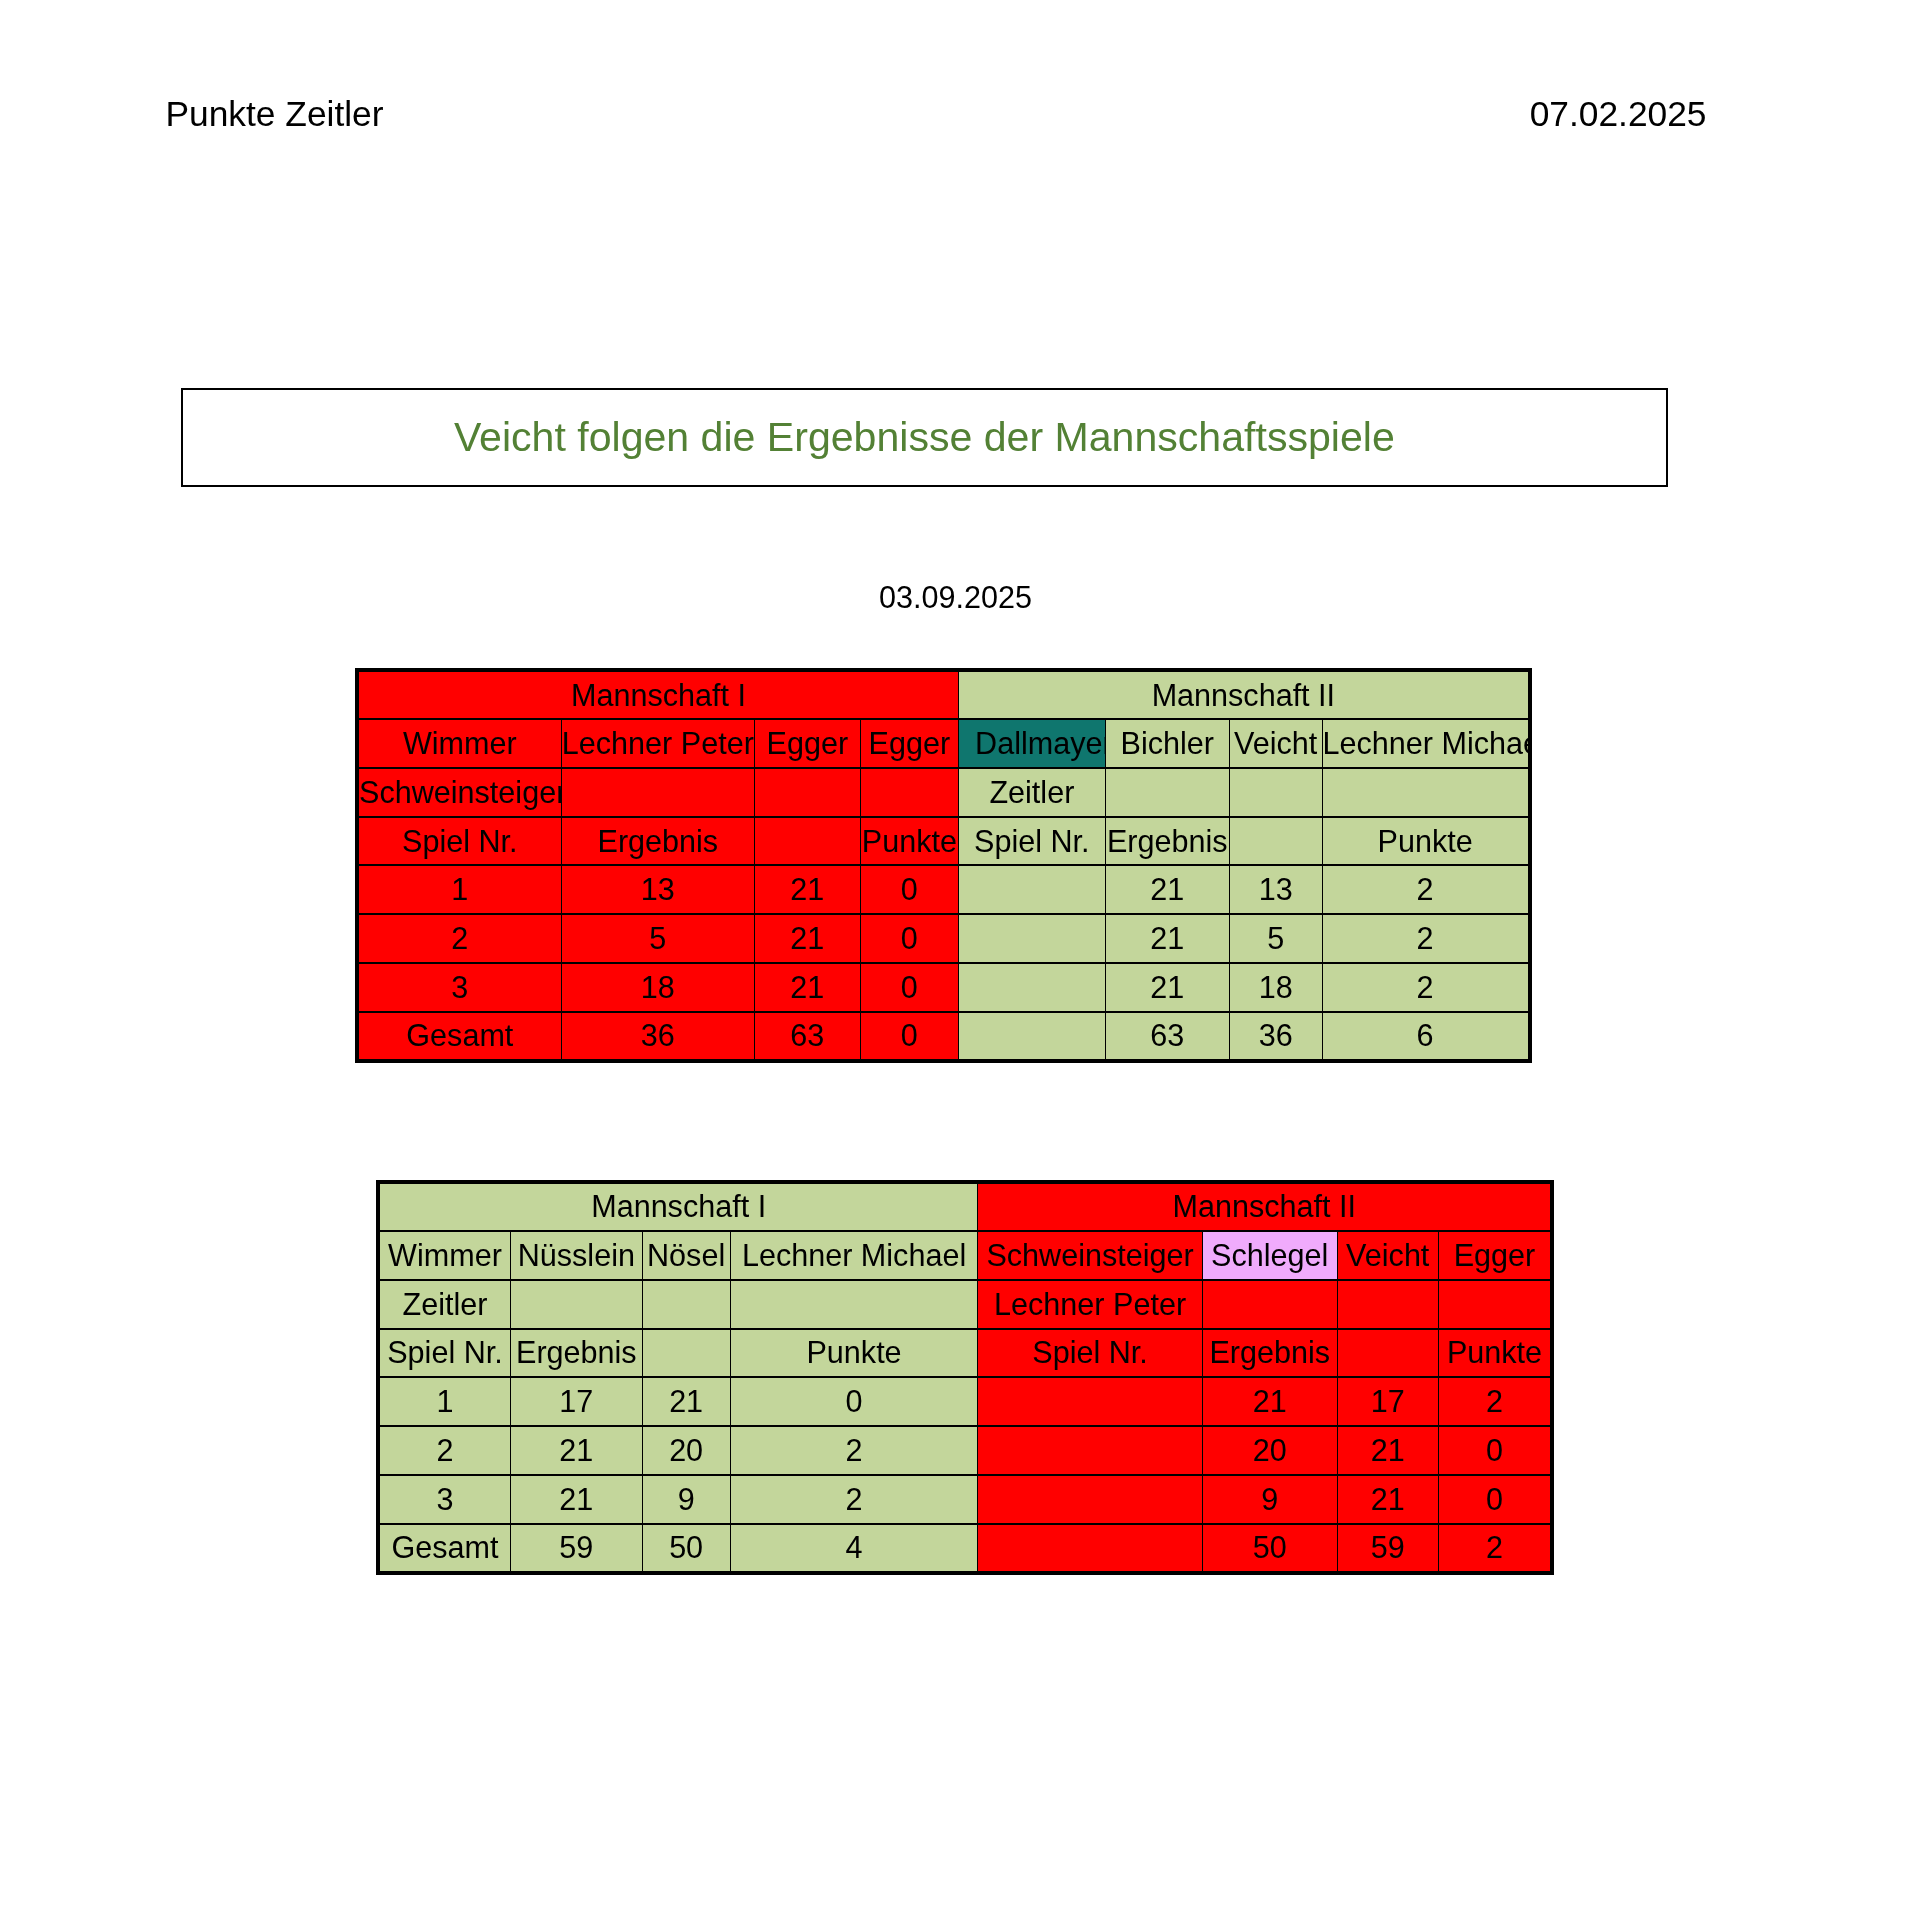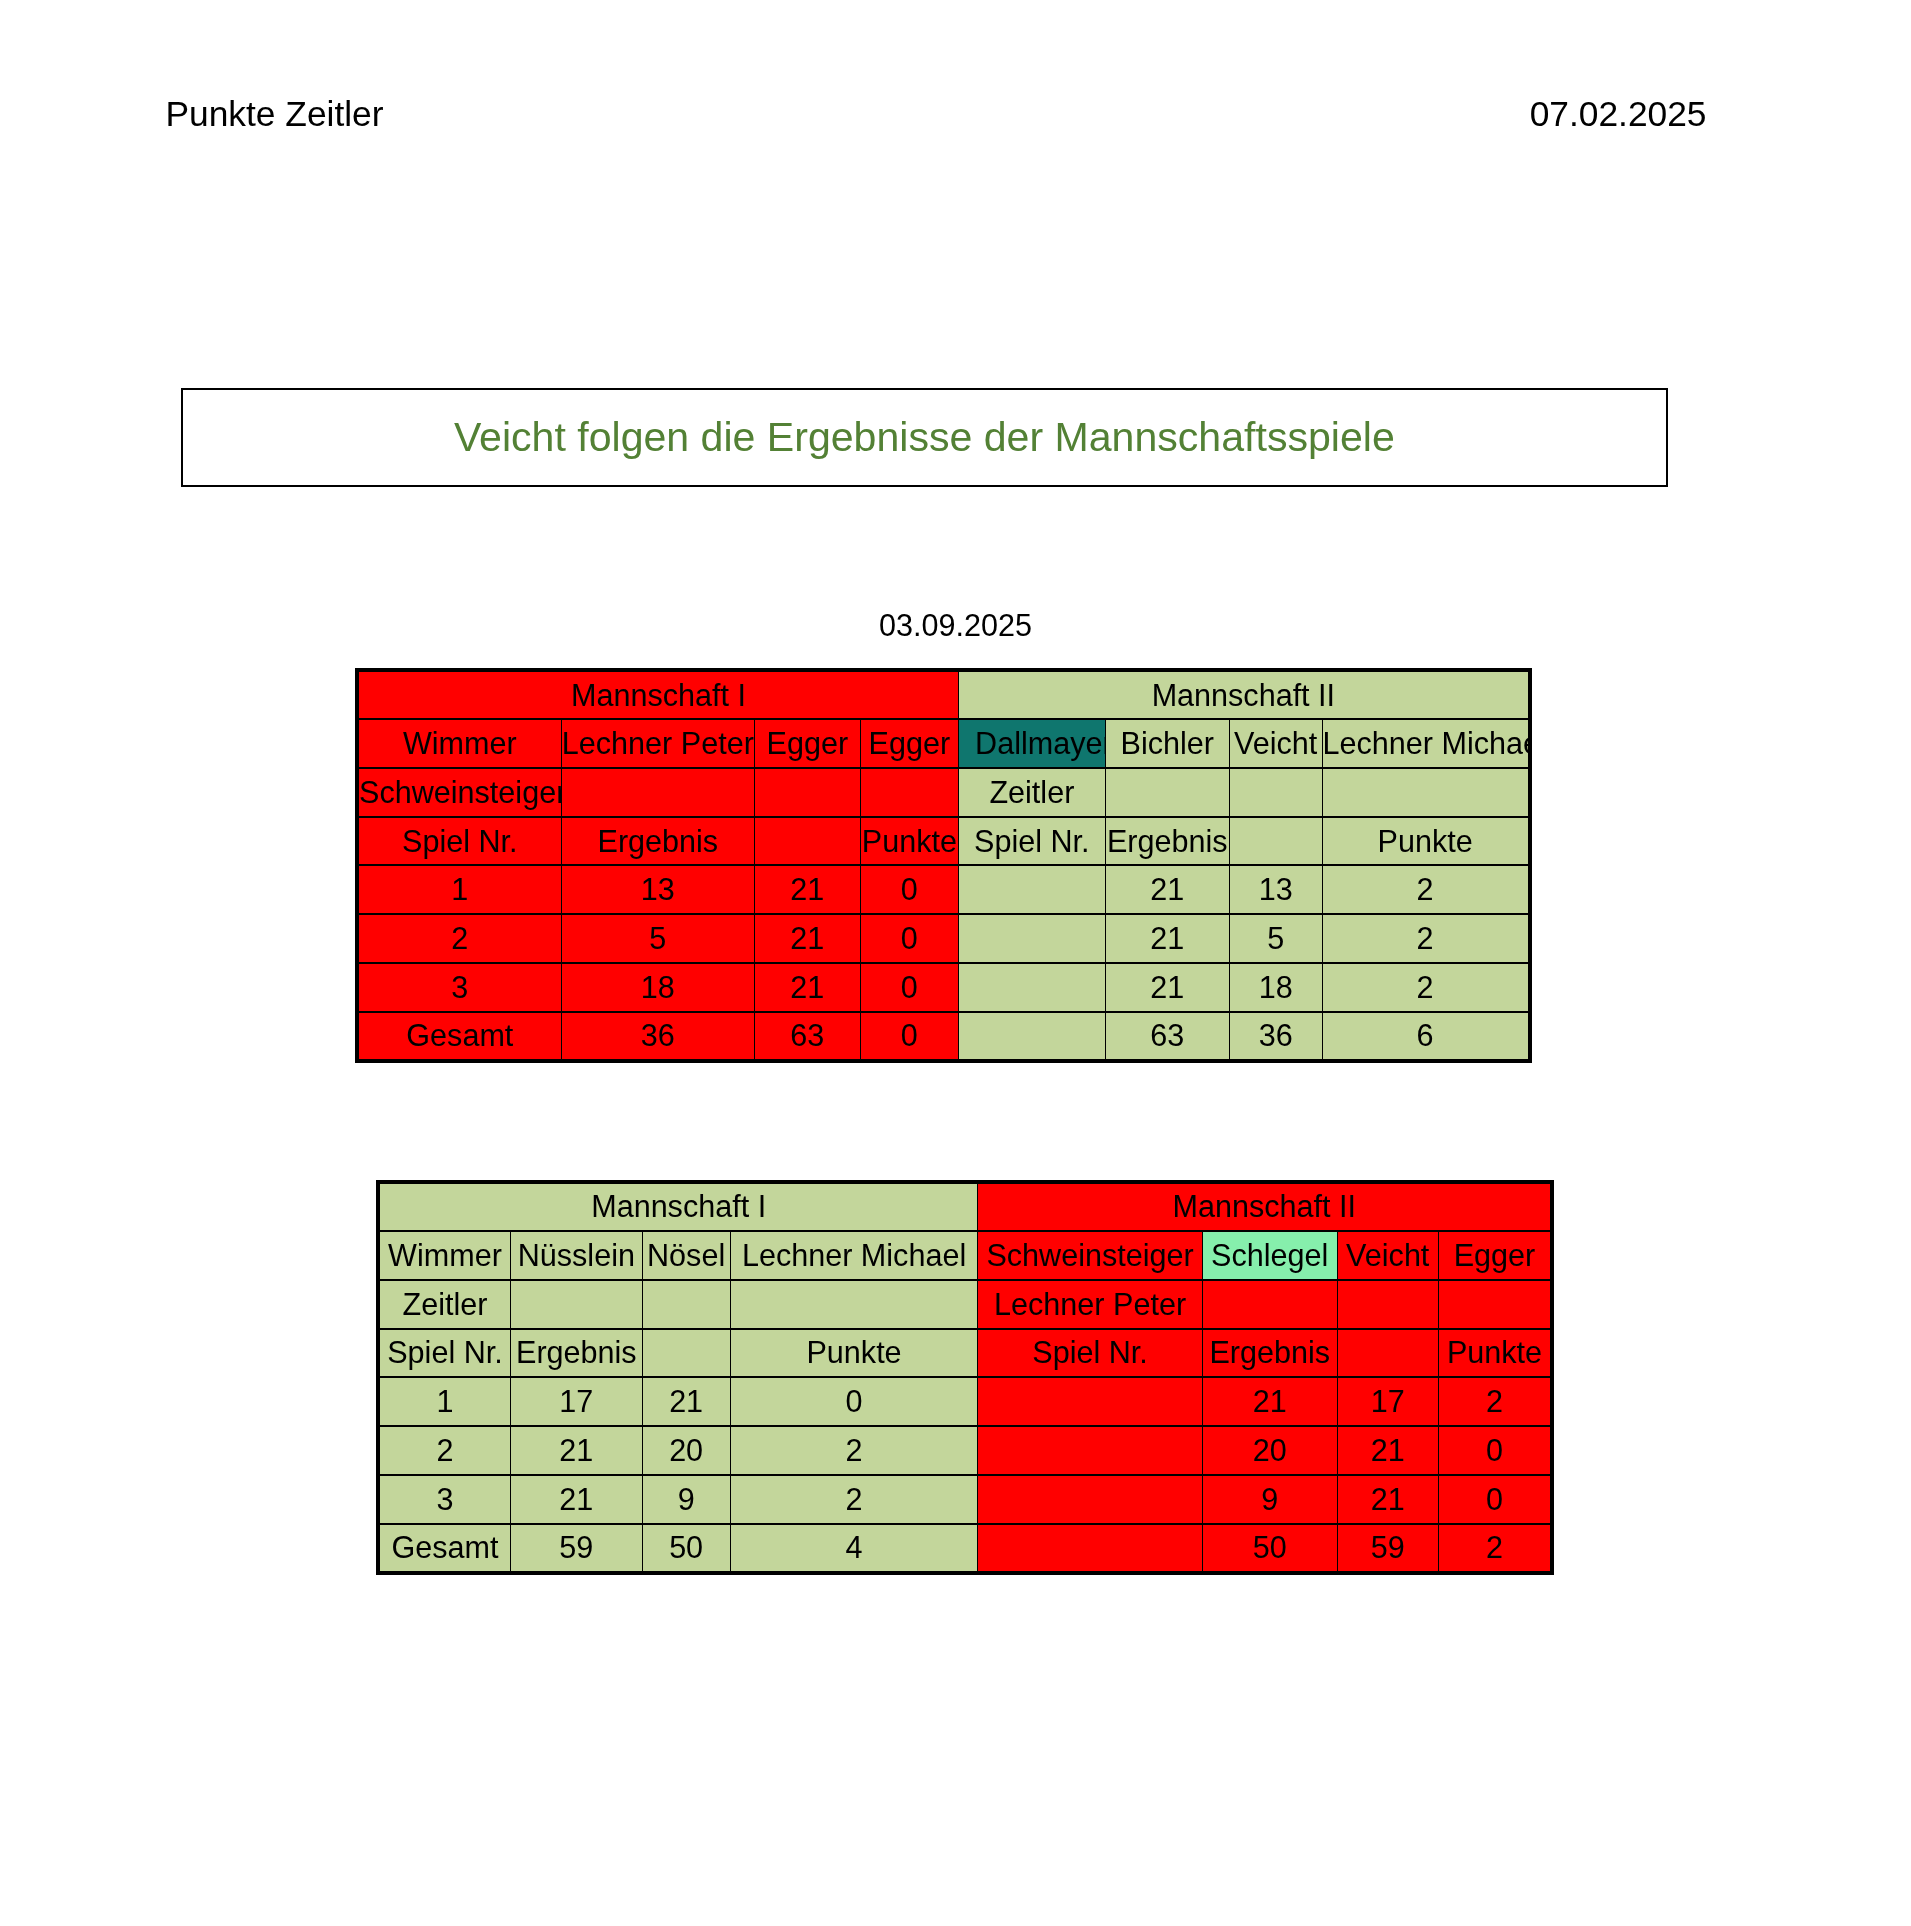--- a/index.html
+++ b/index.html
@@ -42,21 +42,21 @@
   }
 
   .date-line {
     position: absolute;
     left: 0;
     width: 100%;
     text-align: center;
     font-size: 1.6vw;
     white-space: nowrap;
   }
-  .date-1 { top: 21.45%; margin-top: 28px; }
+  .date-1 { top: 21.45%; }
   .date-2 { top: 40.55%; }
 
   .table-wrap {
     position: absolute;
     height: 14.61%;
   }
   .table-wrap-1 { left: 18.58%; top: 24.72%; width: 61.57%; }
   .table-wrap-2 { left: 19.67%; top: 43.66%; width: 61.66%; }
 
   table.match-table {
@@ -201,21 +201,21 @@
           <tr>
             <td colspan="4" style="background-color: rgb(195, 214, 155);">Mannschaft I</td>
             <td colspan="4" style="background-color: rgb(255, 0, 0);">Mannschaft II</td>
           </tr>
           <tr>
             <td style="background-color: rgb(195, 214, 155);">Wimmer</td>
             <td style="background-color: rgb(195, 214, 155);">Nüsslein</td>
             <td style="background-color: rgb(195, 214, 155);">Nösel</td>
             <td style="background-color: rgb(195, 214, 155);">Lechner Michael</td>
             <td style="background-color: rgb(255, 0, 0);">Schweinsteiger</td>
-            <td style="background-color: #86efac;">Schlegel</td>
+            <td style="background-color: #f0abfc;">Schlegel</td>
             <td style="background-color: rgb(255, 0, 0);">Veicht</td>
             <td style="background-color: rgb(255, 0, 0);">Egger</td>
           </tr>
           <tr>
             <td style="background-color: rgb(195, 214, 155);">Zeitler</td>
             <td style="background-color: rgb(195, 214, 155);"></td>
             <td style="background-color: rgb(195, 214, 155);"></td>
             <td style="background-color: rgb(195, 214, 155);"></td>
             <td style="background-color: rgb(255, 0, 0);">Lechner Peter</td>
             <td style="background-color: rgb(255, 0, 0);"></td>

